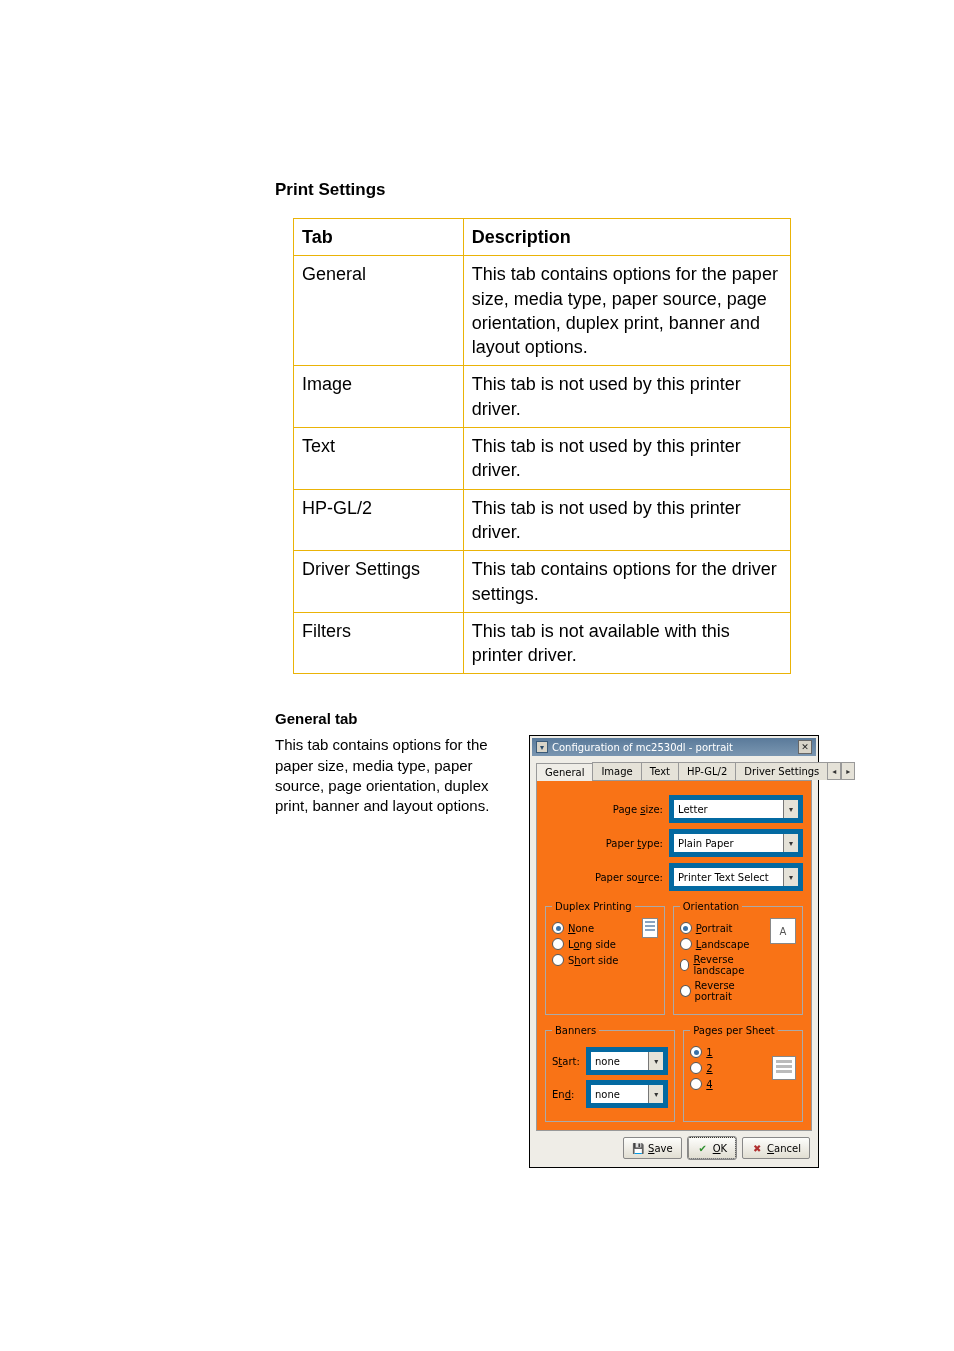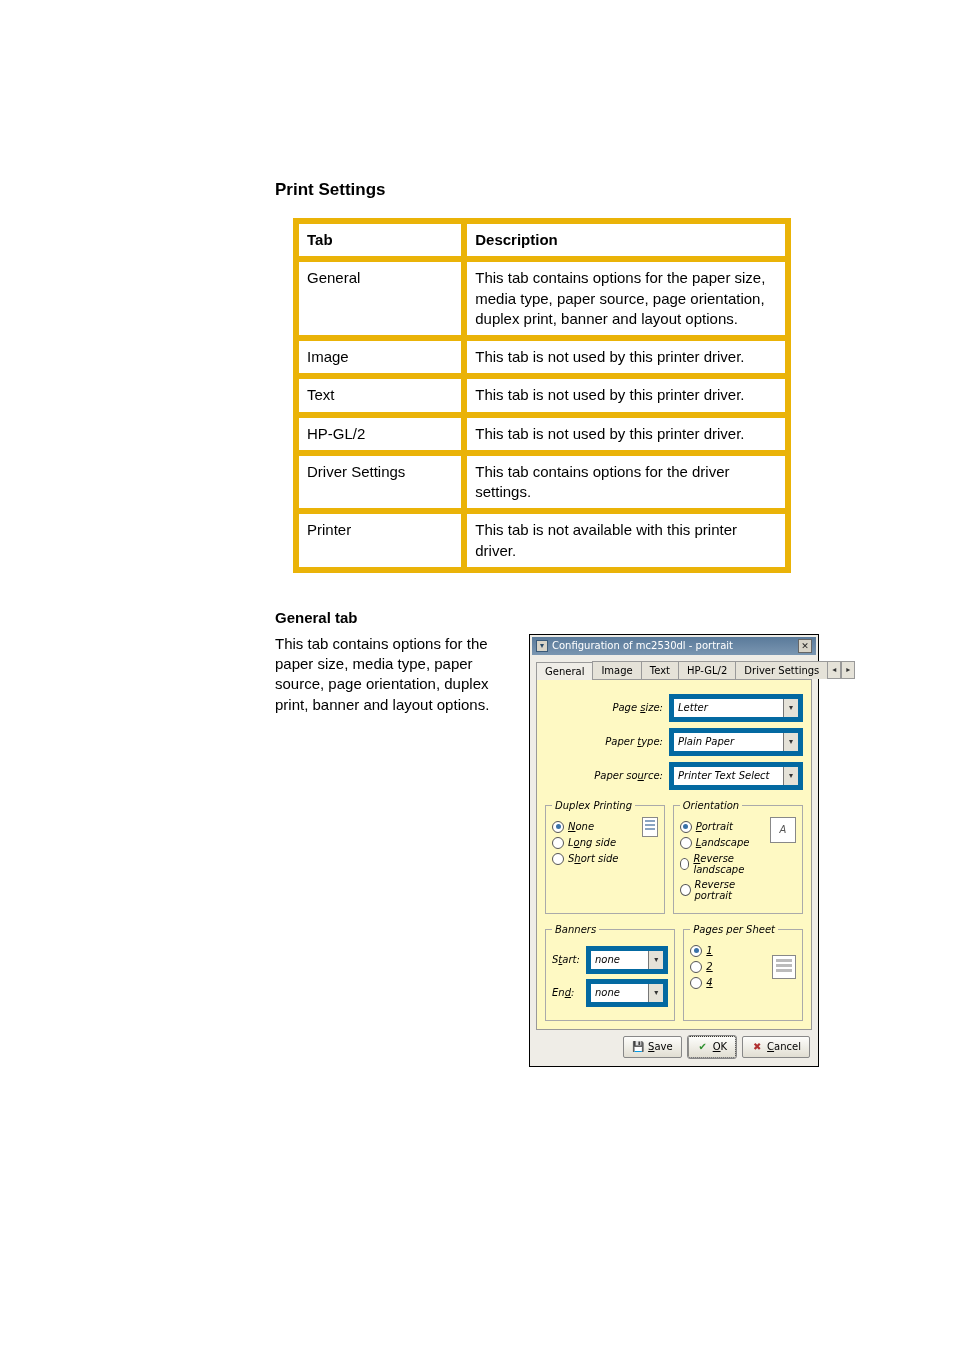--- a/index.html
+++ b/index.html
@@ -21,23 +21,23 @@
     font-size: 17px;
     margin-bottom: 18px;
   }
   table.settings-table {
     border-collapse: collapse;
     width: 498px;
     margin-left: 18px;
     margin-bottom: 36px;
   }
   table.settings-table th, table.settings-table td {
-    border: 6px solid #eab308;
+    border: 1px solid #eab308;
     text-align: left;
-    font-size: 15px;
+    font-size: 18px;
     padding: 6px 8px;
     vertical-align: top;
     line-height: 1.35;
   }
   table.settings-table th {
     font-weight: bold;
   }
   .col-tab { width: 170px; }
   .col-desc { width: 328px; }
 
@@ -105,21 +105,21 @@
     position:relative;
     top:1px;
   }
   .tabstrip .navbtns {
     margin-left:auto;display:flex;gap:0;
   }
   .tabstrip .navbtn {
     width:12px;height:16px;border:1px solid #999;background:#e5e2d8;font-size:8px;display:flex;align-items:center;justify-content:center;color:#333;
   }
   .tabpanel {
-    border:1px solid #999;border-top:none;padding:8px;font-size:10px;background:#fef9c3;font-style:italic;
+    border:1px solid #999;border-top:none;padding:8px;font-size:10px;background:#f97316;
   }
   .form-row {
     display:flex;align-items:center;margin:6px 0;
   }
   .form-row .lbl {
     width:118px;text-align:right;padding-right:6px;
   }
   .combo {
     flex:1;height:18px;border:5px solid #0369a1;background:#fff;display:flex;align-items:center;padding:0 4px;font-size:10px;position:relative;
   }
@@ -210,21 +210,21 @@
     </tr>
     <tr>
       <td>HP-GL/2</td>
       <td>This tab is not used by this printer driver.</td>
     </tr>
     <tr>
       <td>Driver Settings</td>
       <td>This tab contains options for the driver settings.</td>
     </tr>
     <tr>
-      <td>Printer</td>
+      <td>Filters</td>
       <td>This tab is not available with this printer driver.</td>
     </tr>
   </tbody>
     </table>
 
   <div class="h-general-tab">General tab</div>
 
   <div class="two-col">
     <div class="left-text">This tab contains options for the paper size, media type, paper source, page orientation, duplex print, banner and layout options.</div>
 

